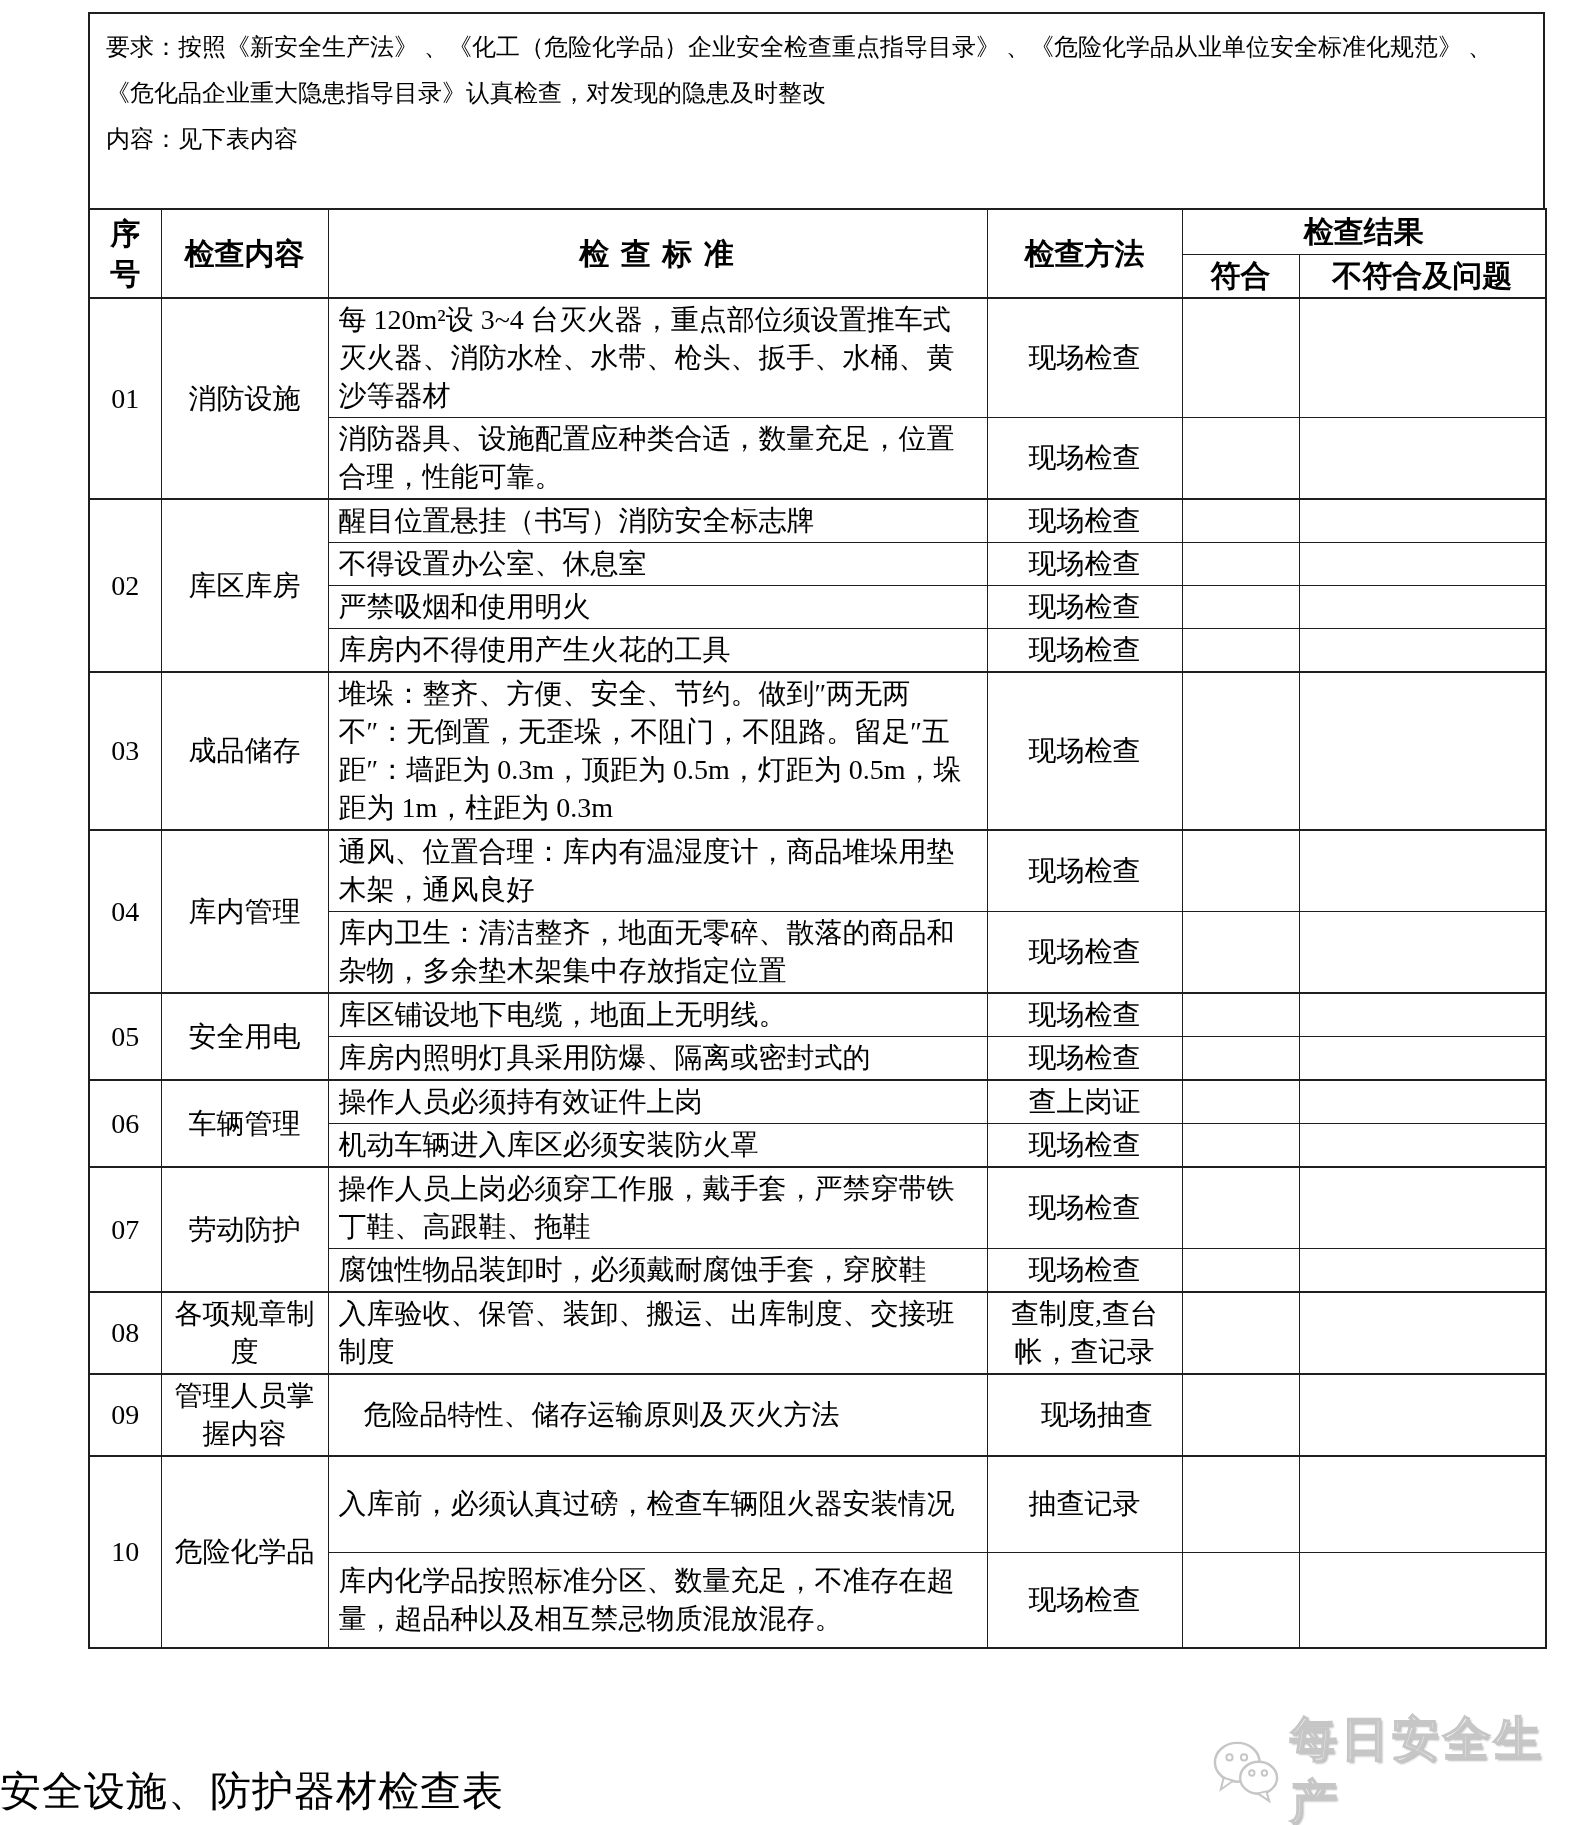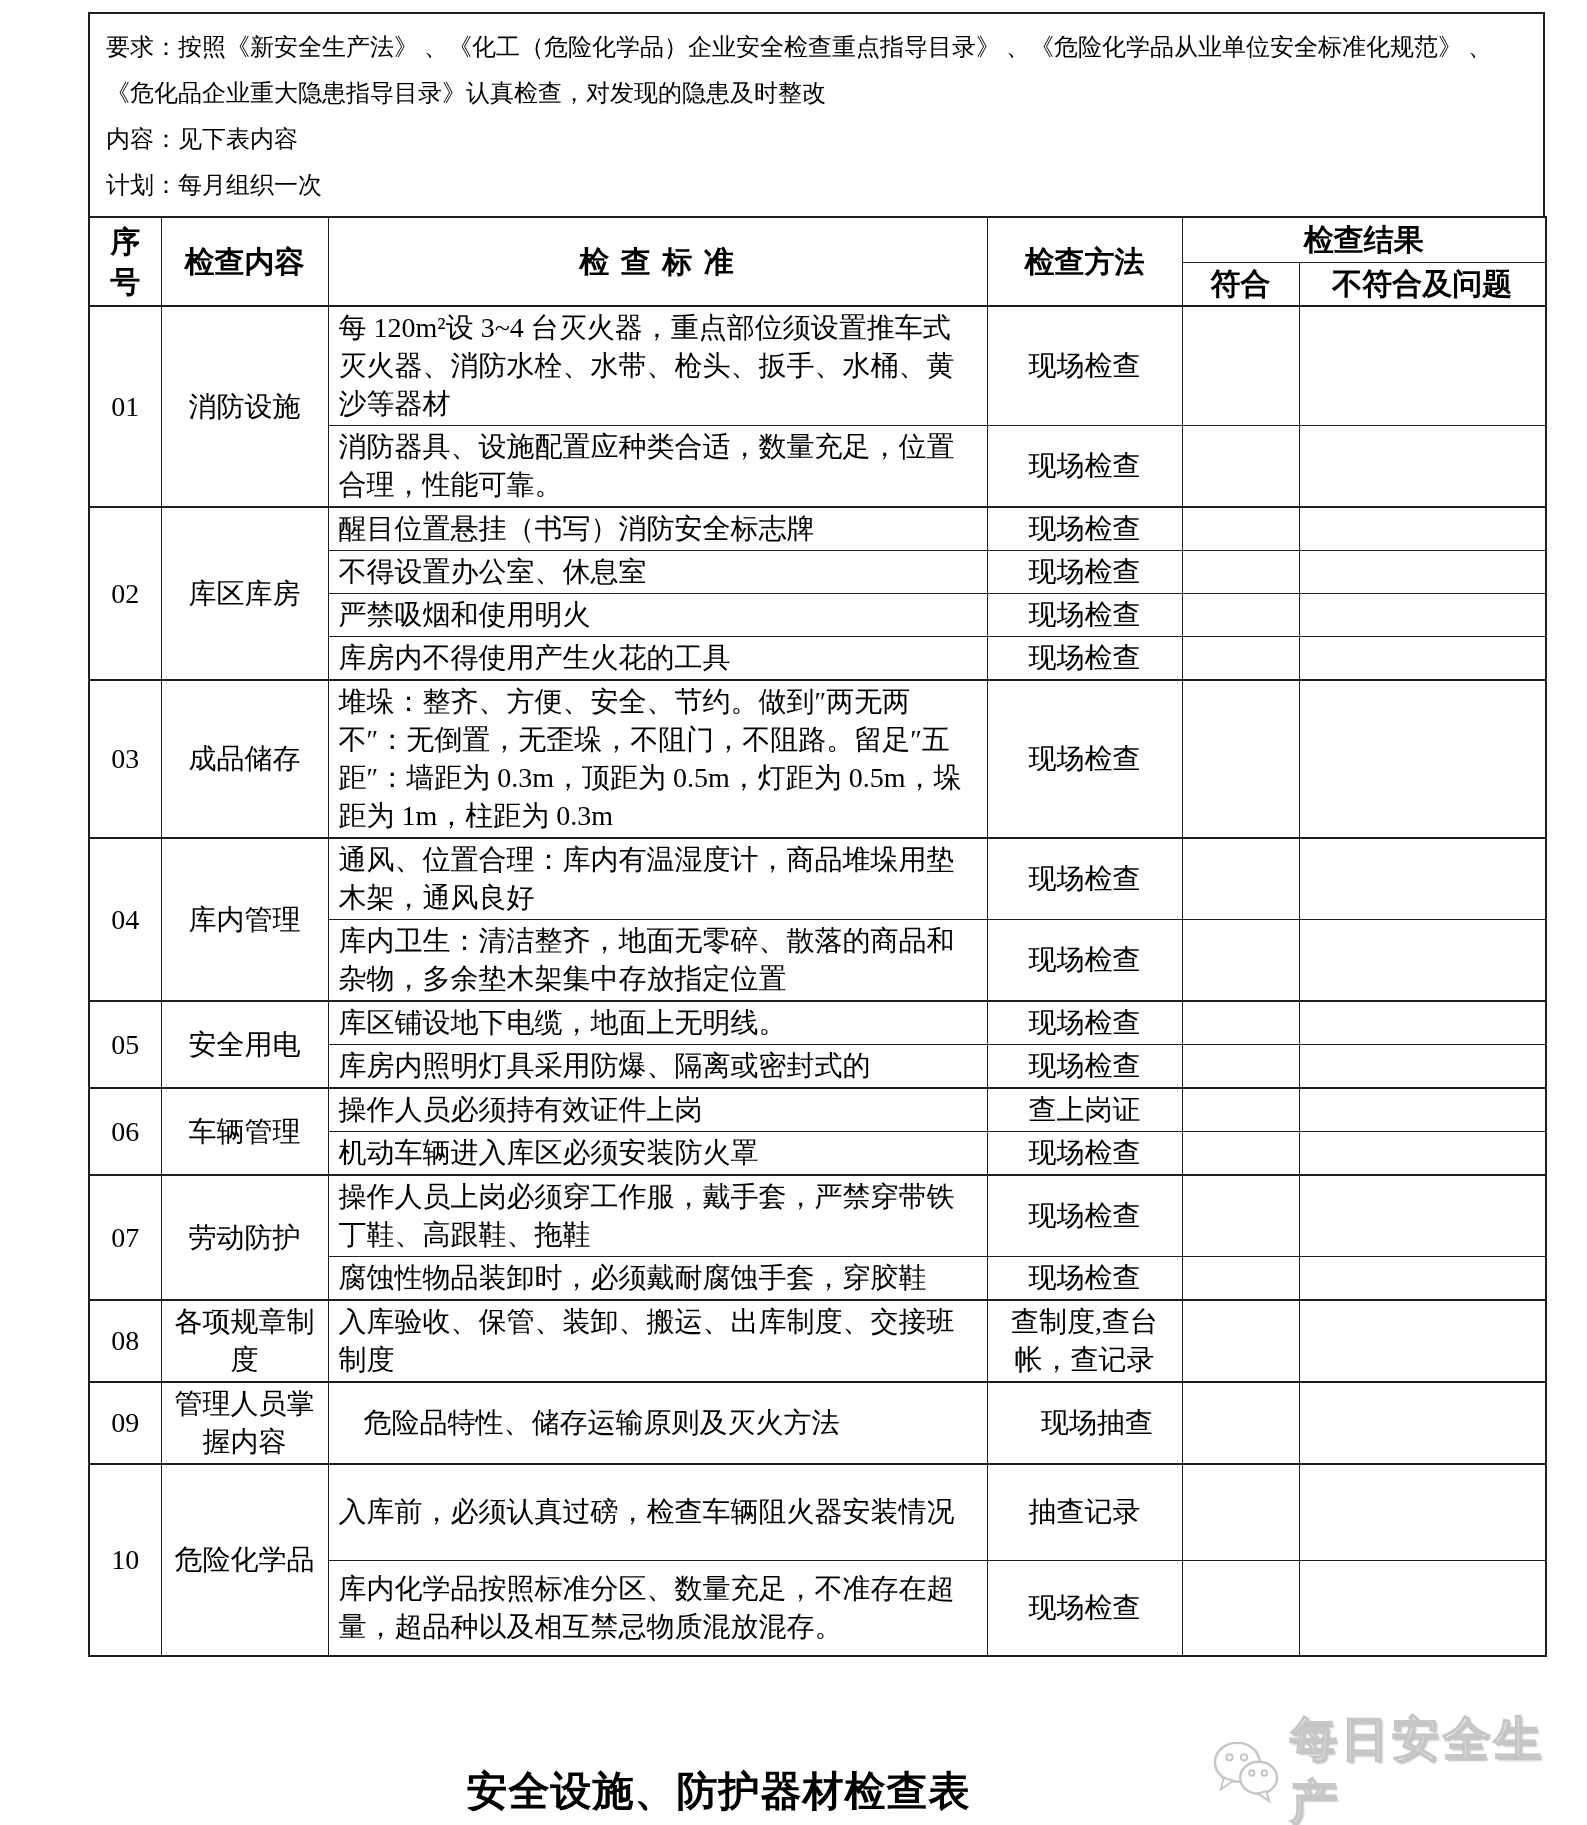--- a/index.html
+++ b/index.html
@@ -27,41 +27,40 @@
   tr.hrow2 th{height:40px;border-bottom:2px solid #1f1f1f;}
   th.h-seq{padding:0 14px;line-height:40px;}
   th.h-standard{letter-spacing:2px;}
   td.seq,td.content,td.method,td.pass,td.fail{text-align:center;}
   td.standard{text-align:left;}
   tr.grp td{border-top:2px solid #1f1f1f;}
   tr.h96 td.standard,tr.h96 td.method{height:96px;}
   tr.h88 td.standard,tr.h88 td.method{height:77px;padding-left:35px;}
   
   .footer-title{
-    position:absolute;top:1764px;left:0;width:1437px;text-align:center;
-    font-size:41px;font-weight:bold;letter-spacing:1px;
+    position:absolute;top:1764px;left:0;width:1437px;text-align:left;
+    font-size:41px;font-weight:normal;letter-spacing:1px;
   }
   .watermark{
     position:absolute;top:1708px;left:1212px;display:flex;align-items:center;
   }
   .watermark .wm-text{
     font-size:47px;font-weight:bold;letter-spacing:4px;margin-left:8px;
     color:#fdfdfd;-webkit-text-stroke:1.5px #c6c6c6;
     text-shadow:2px 2px 2px #bdbdbd;
   }
 </style>
 </head>
 <body>
 
 <div class="doc">
 
   <div class="intro">
     <p>要求：按照《新安全生产法》 、《化工（危险化学品）企业安全检查重点指导目录》 、《危险化学品从业单位安全标准化规范》 、《危化品企业重大隐患指导目录》认真检查，对发现的隐患及时整改</p>
     <p>内容：见下表内容</p>
-    <p>计划：每月组织一次</p>
   </div>
 
   <table class="check">
     <colgroup>
       <col style="width:72px">
         <col style="width:167px">
         <col style="width:659px">
       <col style="width:195px">
         <col style="width:117px">
         <col style="width:247px">

